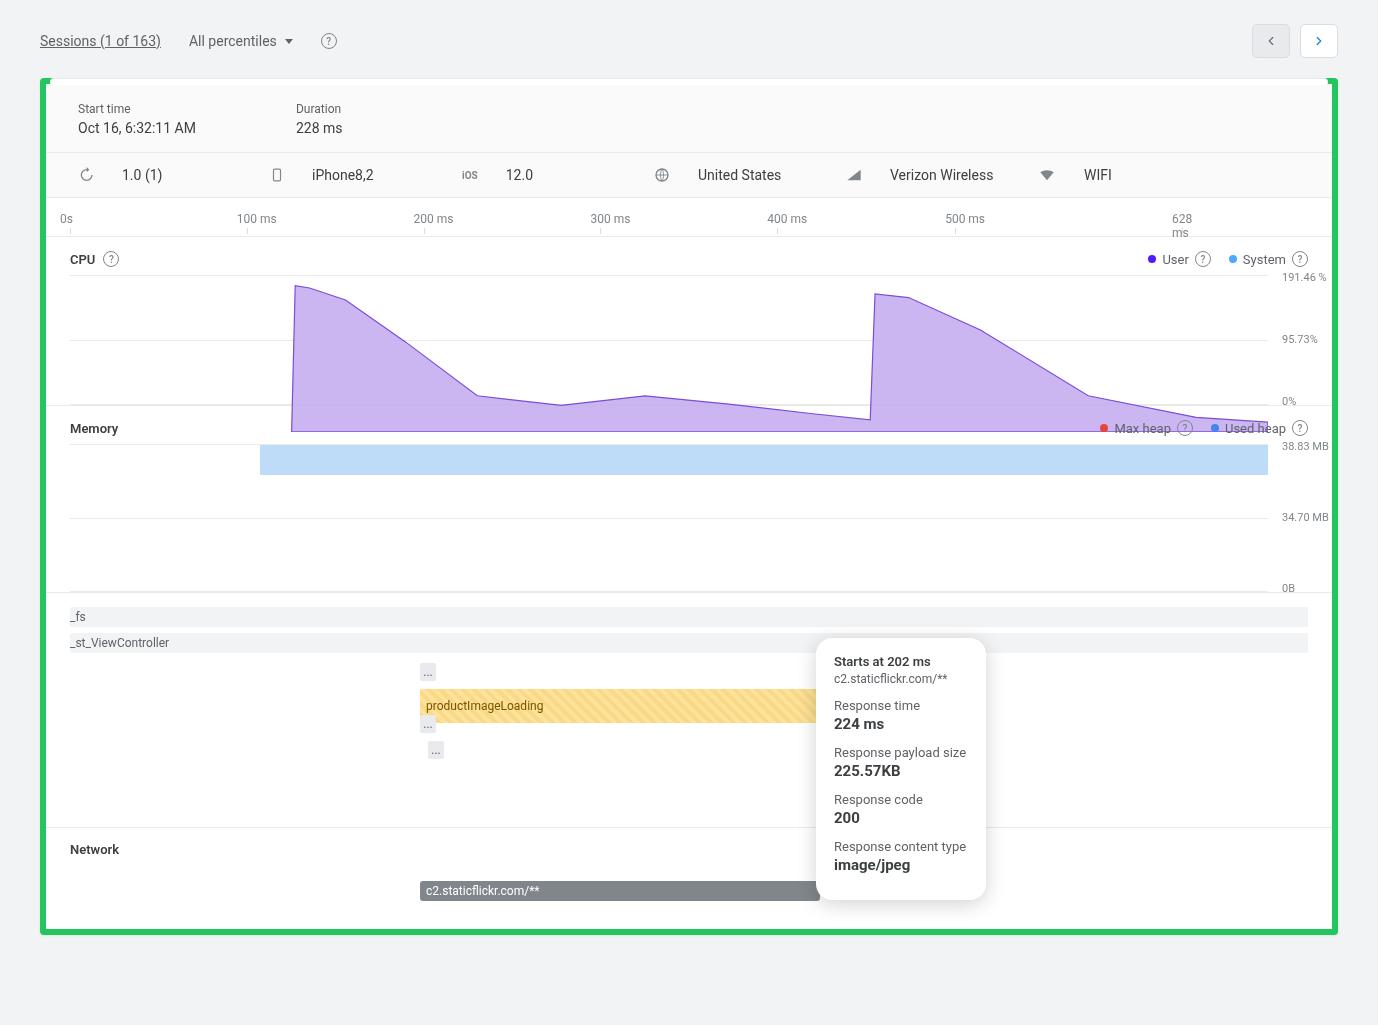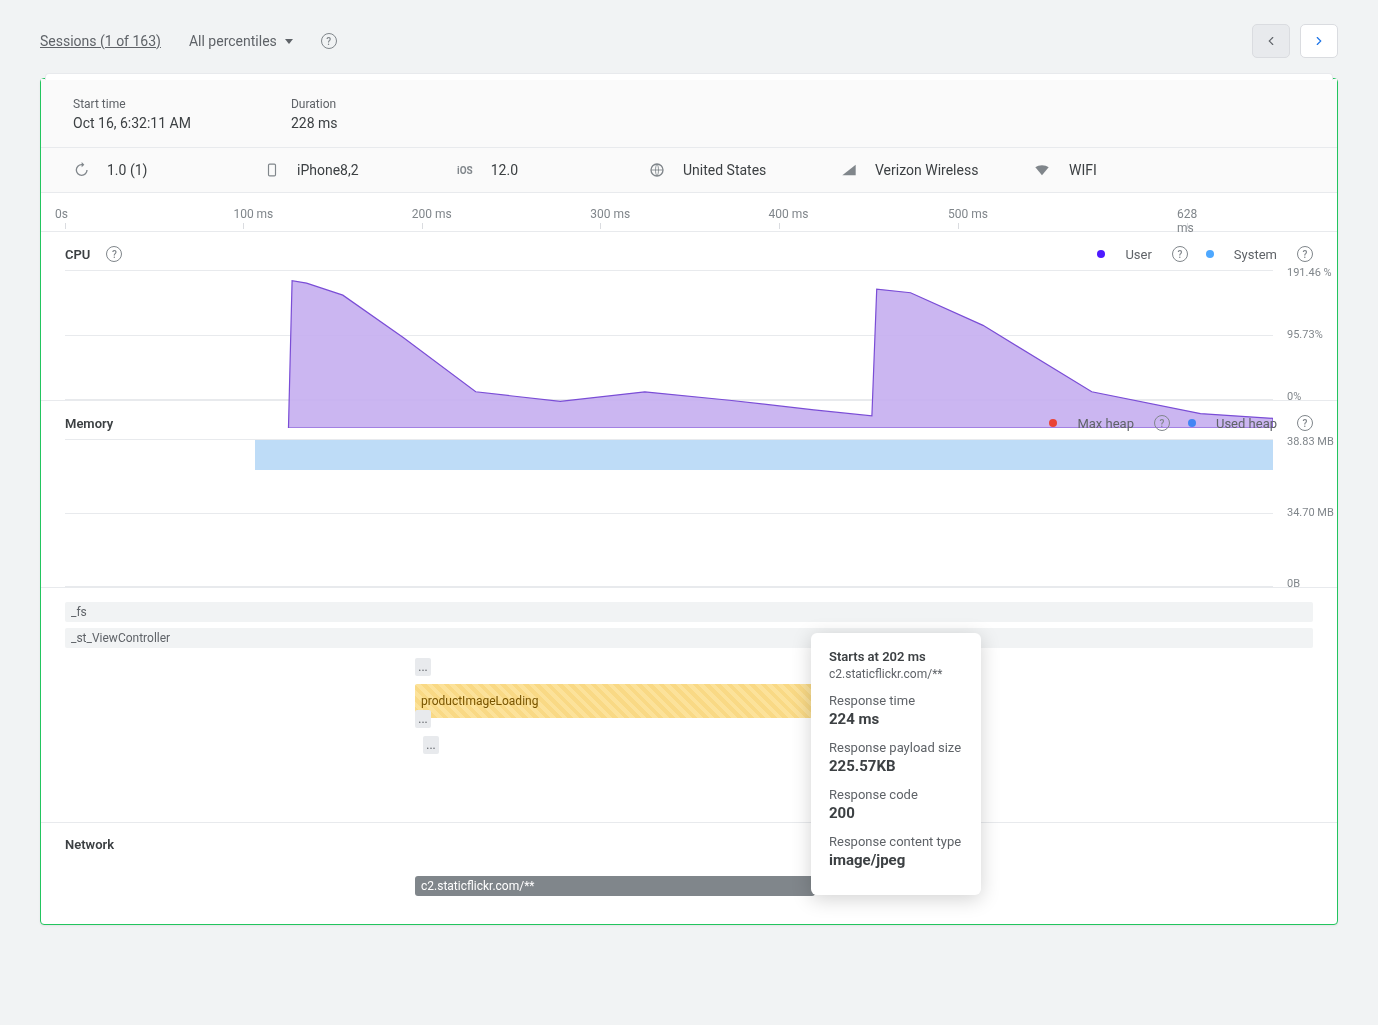--- a/index.html
+++ b/index.html
@@ -27,51 +27,51 @@
   }
   .nav-buttons { display: flex; gap: 10px; }
   .nav-btn {
     width: 38px; height: 34px; border: 1px solid #dadce0; border-radius: 5px;
     display: flex; align-items: center; justify-content: center; background: #fff;
     cursor: pointer;
   }
   .nav-btn.disabled { background: #e8eaed; cursor: default; }
   .nav-btn svg { width: 14px; height: 14px; }
   .card {
-    background: #fff; border: 1px solid #22c55e; border-radius: 4px;
+    background: #fff; border: 6px solid #22c55e; border-radius: 4px;
     box-shadow: 0 1px 2px rgba(60,64,67,.08);
     position: relative;
   }
   .card::before {
     content:""; position:absolute; top:-6px; left:4px; right:4px; height:6px;
     background:#fff; border:1px solid #e8eaed; border-bottom:none; border-radius:4px 4px 0 0;
   }
   .section-summary {
     display: flex; gap: 100px; padding: 18px 32px 16px;
     background: #fafafa; border-bottom: 1px solid #e8eaed;
   }
   .summary-col .lbl { font-size: 12px; color: #5f6368; margin-bottom: 4px; }
   .summary-col .val { font-size: 14px; color: #3c4043; }
   .section-device {
     display: flex; align-items: center; gap: 0; padding: 14px 32px;
     background: #fafafa; border-bottom: 1px solid #e8eaed;
   }
-  .dev-item { display: flex; align-items: center; gap: 18px; width: 192px; color: #3c4043; font-size: 14px; }
+  .dev-item { display: flex; align-items: center; gap: 28px; width: 192px; color: #3c4043; font-size: 14px; }
   .dev-item .icon { color: #80868b; display:flex; }
 
   .timeline { padding-top: 14px; border-bottom: 1px solid #e8eaed; position:relative; }
   .tl-axis { position: relative; margin: 0 150px 0 24px; height: 24px; font-size: 12px; color: #80868b; }
   .tl-tick { position: absolute; transform: translateX(-10px); }
   .tl-tick::after { content:""; position:absolute; left:10px; top:16px; width:1px; height:6px; background:#dadce0; }
 
   .chart-section { padding: 14px 0 0 24px; border-bottom: 1px solid #e8eaed; position:relative; }
   .chart-head { display:flex; align-items:center; justify-content:space-between; margin-bottom:8px; padding-right:24px; }
-  .chart-title { font-weight: 600; font-size: 13px; color:#3c4043; display:flex; gap:16px; align-items:center; }
+  .chart-title { font-weight: 600; font-size: 13px; color:#3c4043; display:flex; gap:8px; align-items:center; }
   .legend { display:flex; gap:18px; align-items:center; font-size:13px; color:#5f6368; }
-  .legend-item { display:flex; align-items:center; gap:20px; }
+  .legend-item { display:flex; align-items:center; gap:6px; }
   .dot { width:8px; height:8px; border-radius:50%; }
   .dot.user { background:#4e1aff; }
   .dot.system { background:#4ea8ff; }
   .dot.max { background:#ea4335; }
   .dot.used { background:#4285f4; }
 
   .plot {
     position: relative; height: 130px; margin-right: 64px;
     display:flex; flex-direction:column;
   }
@@ -91,21 +91,21 @@
   .mem-dash {
     position:absolute; left:190px; right:0; top:10px; height:0;
     border-top: 2px dashed #ea4335;
   }
 
   .ondevice-section { padding: 14px 24px 48px 24px; border-bottom:1px solid #e8eaed; position:relative; }
   .ondevice-title { font-weight:600; font-size:13px; margin-bottom:12px; }
   .trace-track {
     position:relative; height:20px; margin-bottom:6px;
     background:#f1f3f4; border-radius:2px; font-size:12px; color:#5f6368;
-    display:flex; align-items:center; padding-left:6px;
+    display:flex; align-items:center; padding-left:0;
   }
   .trace-stub {
     position:absolute; height:18px; min-width:16px; background:#e8eaed; border-radius:2px;
     color:#5f6368; display:flex; align-items:center; justify-content:center; font-size:12px;
   }
   .trace-yellow {
     position:absolute; height:34px; border-radius:2px;
     background: repeating-linear-gradient(45deg,#fce29a,#fce29a 4px,#f9d985 4px,#f9d985 8px);
     color:#795500; font-size:12px; display:flex; align-items:center; padding-left:6px;
   }
@@ -114,21 +114,21 @@
   .network-section { padding: 14px 24px 28px 24px; }
   .network-title { font-weight:600; font-size:13px; margin-bottom:24px; }
   .net-bar {
     position:relative; height:20px; border-radius:3px;
     background:#80868b; color:#fff; font-size:12px; display:flex; align-items:center; padding-left:6px;
     margin-left:350px; width:400px;
   }
 
   .tooltip {
     position:absolute; left:770px; top:-190px;
-    width:170px; background:#fff; border-radius:6px;
+    width:170px; background:#fff; border-radius:16px;
     box-shadow: 0 4px 20px rgba(0,0,0,.18);
     padding: 16px 18px;
     font-size:13px; color:#3c4043;
     z-index:10;
   }
   .tooltip .tt-start { font-weight:600; font-size:13px; margin-bottom:3px; }
   .tooltip .tt-url { color:#5f6368; font-size:12px; margin-bottom:12px; }
   .tooltip .tt-lbl { color:#5f6368; font-size:13px; margin-bottom:2px; }
   .tooltip .tt-val { font-size:15px; font-weight:700; margin-bottom:12px; }
   .tooltip .tt-val.last { margin-bottom:10px; }

